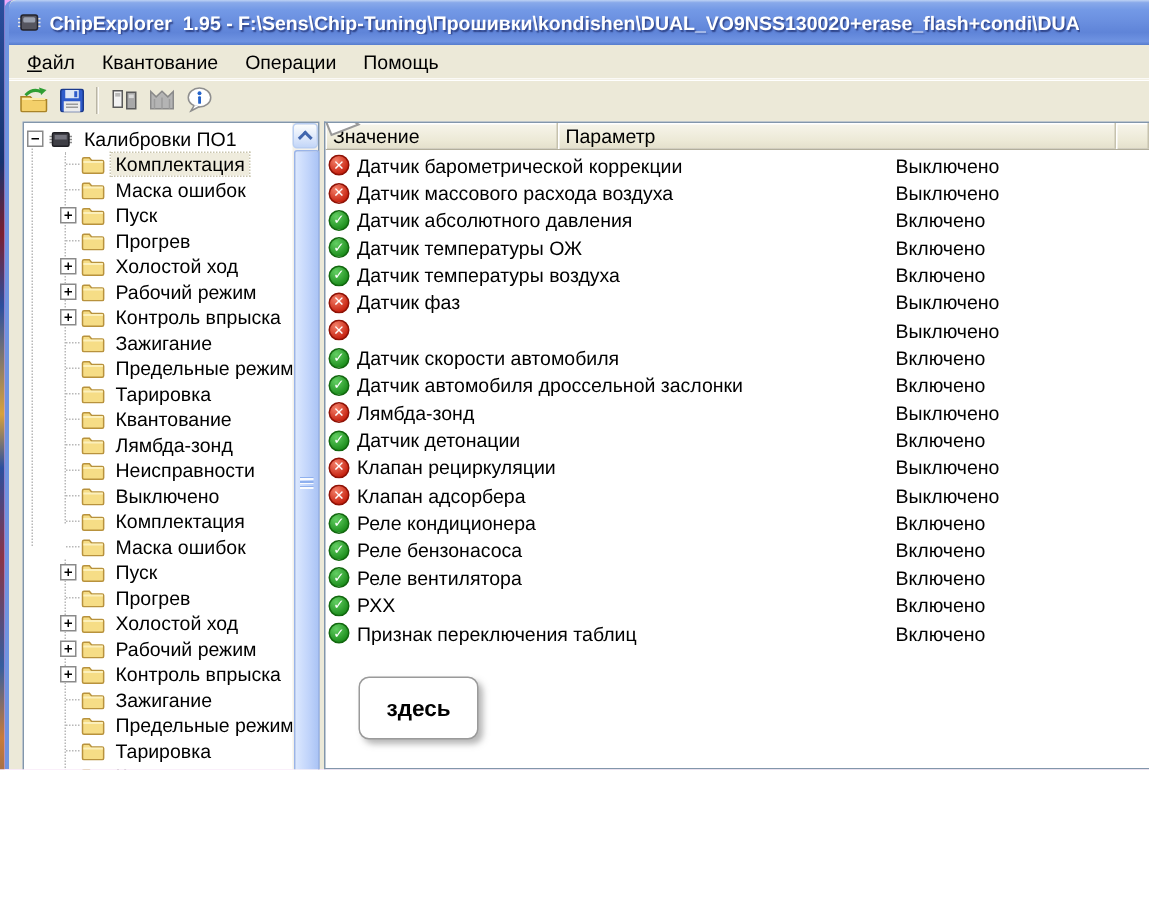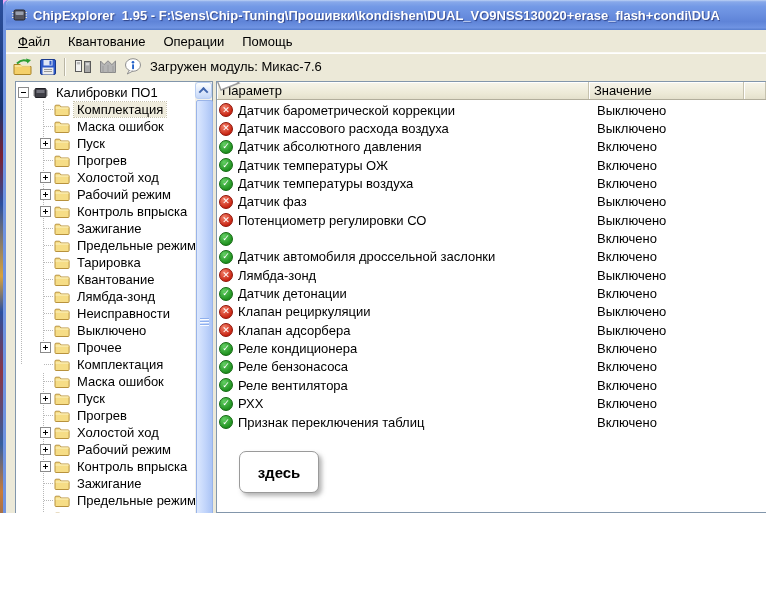--- a/index.html
+++ b/index.html
@@ -158,21 +158,20 @@
         </svg>
       </span>
       <span class="tb-btn">
         <svg width="18" height="17" viewBox="0 0 18 17">
           <ellipse cx="9" cy="7" rx="7.5" ry="6.3" fill="#fff" stroke="#8f8f8f"></ellipse>
           <path d="M5.5 12.2 L3.2 16 L9 13" fill="#fff" stroke="#8f8f8f"></path>
           <circle cx="9" cy="4.2" r="1.3" fill="#2563c9"></circle>
           <rect x="8.1" y="6.2" width="1.9" height="5" rx="0.6" fill="#2563c9"></rect>
         </svg>
       </span>
-      <span class="tb-status">Загружен модуль: Микас-7.6</span>
     </div>
 
     <div class="main">
 
       <div class="tree-panel">
         <div class="tree-scroll" id="tree-items">
             <div class="connector" style="left: 5px; top: 9px; height: 273px;"></div>
             <div class="connector" style="left: 27px; top: 19px; height: 248px;"></div>
             <div class="connector" style="left: 27px; top: 291px; height: 197px;"></div>
             <div class="tree-row">
@@ -340,31 +339,20 @@
             <div class="tree-row">
               <span class="indent" style="width:23px"></span>
               <span class="nobox"></span>
               <span class="tree-ico">
                 <svg width="16" height="13" viewBox="0 0 16 13">
                   <path d="M1 3.2 q0-1 1-1 h3.6 l1.5 1.8 h7 q1 0 1 1 v6.5 q0 1-1 1 h-12.1 q-1 0-1-1 z" fill="#f6dd86" stroke="#b8923d"></path>
                   <path d="M1.6 5 h13" stroke="#fcf0bb" stroke-width="1.2"></path>
                 </svg>
               </span>
               <span class="tree-label">Выключено</span>
-            </div>
-            <div class="tree-row">
-              <span class="indent" style="width:23px"></span>
-              <span class="expand plus"></span>
-              <span class="tree-ico">
-                <svg width="16" height="13" viewBox="0 0 16 13">
-                  <path d="M1 3.2 q0-1 1-1 h3.6 l1.5 1.8 h7 q1 0 1 1 v6.5 q0 1-1 1 h-12.1 q-1 0-1-1 z" fill="#f6dd86" stroke="#b8923d"></path>
-                  <path d="M1.6 5 h13" stroke="#fcf0bb" stroke-width="1.2"></path>
-                </svg>
-              </span>
-              <span class="tree-label">Прочее</span>
             </div>
             <div class="tree-row">
               <span class="indent" style="width:23px"></span>
               <span class="nobox"></span>
               <span class="tree-ico">
                 <svg width="16" height="13" viewBox="0 0 16 13">
                   <path d="M1 3.2 q0-1 1-1 h3.6 l1.5 1.8 h7 q1 0 1 1 v6.5 q0 1-1 1 h-12.1 q-1 0-1-1 z" fill="#f6dd86" stroke="#b8923d"></path>
                   <path d="M1.6 5 h13" stroke="#fcf0bb" stroke-width="1.2"></path>
                 </svg>
               </span>
@@ -507,22 +495,22 @@
             </span>
           <span class="sb-thumb-h"></span>
           <span class="sb-btn" style="right:0;top:0;">
               <span class="chev right"></span>
             </span>
         </div>
       </div>
 
       <div class="list-panel">
         <div class="list-header">
+          <span class="hdr-cell hdr-value">Значение</span>
           <span class="hdr-cell hdr-param">Параметр</span>
-          <span class="hdr-cell hdr-value">Значение</span>
           <span class="hdr-cell hdr-extra"></span>
         </div>
         <div class="list-rows" id="list-rows">
             <div class="list-row">
               <span class="cell-param">
                 <span class="status off">✕</span>
                 <span>Датчик барометрической коррекции</span>
               </span>
               <span class="cell-value">Выключено</span>
             </div>
@@ -557,27 +545,27 @@
             <div class="list-row">
               <span class="cell-param">
                 <span class="status off">✕</span>
                 <span>Датчик фаз</span>
               </span>
               <span class="cell-value">Выключено</span>
             </div>
             <div class="list-row">
               <span class="cell-param">
                 <span class="status off">✕</span>
-                <span>Потенциометр регулировки СО</span>
               </span>
               <span class="cell-value">Выключено</span>
             </div>
             <div class="list-row">
               <span class="cell-param">
                 <span class="status on">✓</span>
+                <span>Датчик скорости автомобиля</span>
               </span>
               <span class="cell-value">Включено</span>
             </div>
             <div class="list-row">
               <span class="cell-param">
                 <span class="status on">✓</span>
                 <span>Датчик автомобиля дроссельной заслонки</span>
               </span>
               <span class="cell-value">Включено</span>
             </div>

